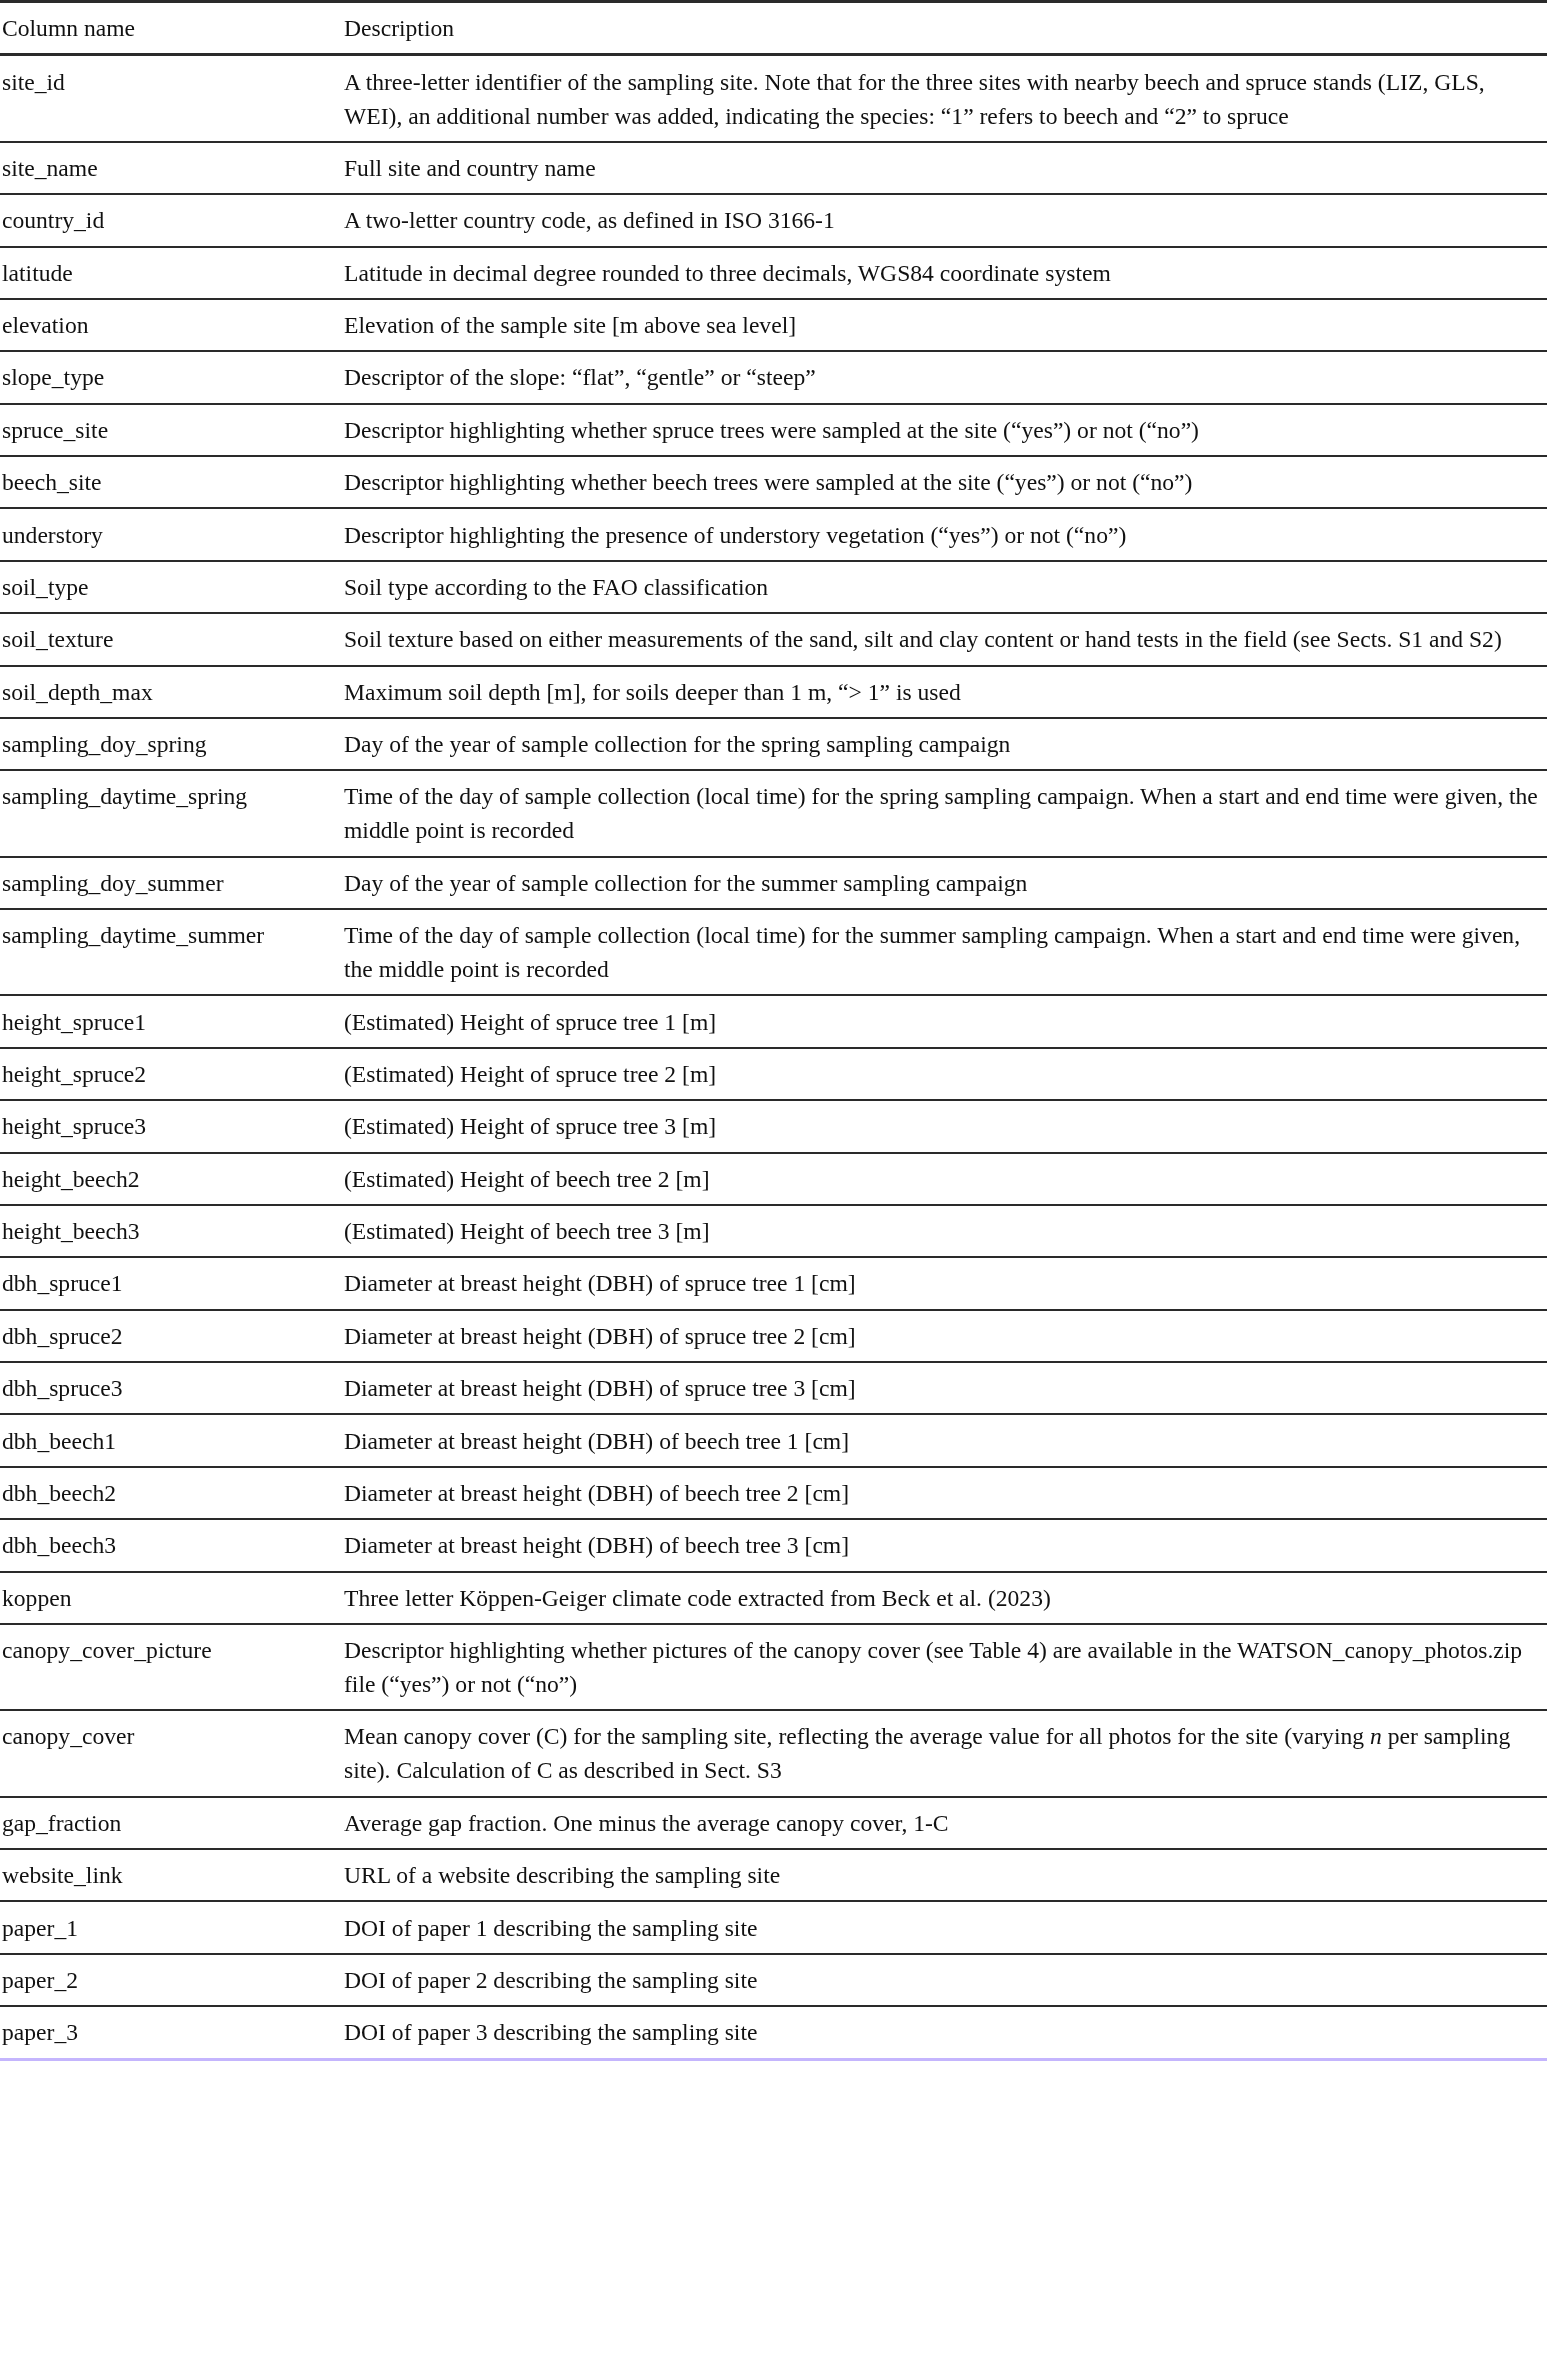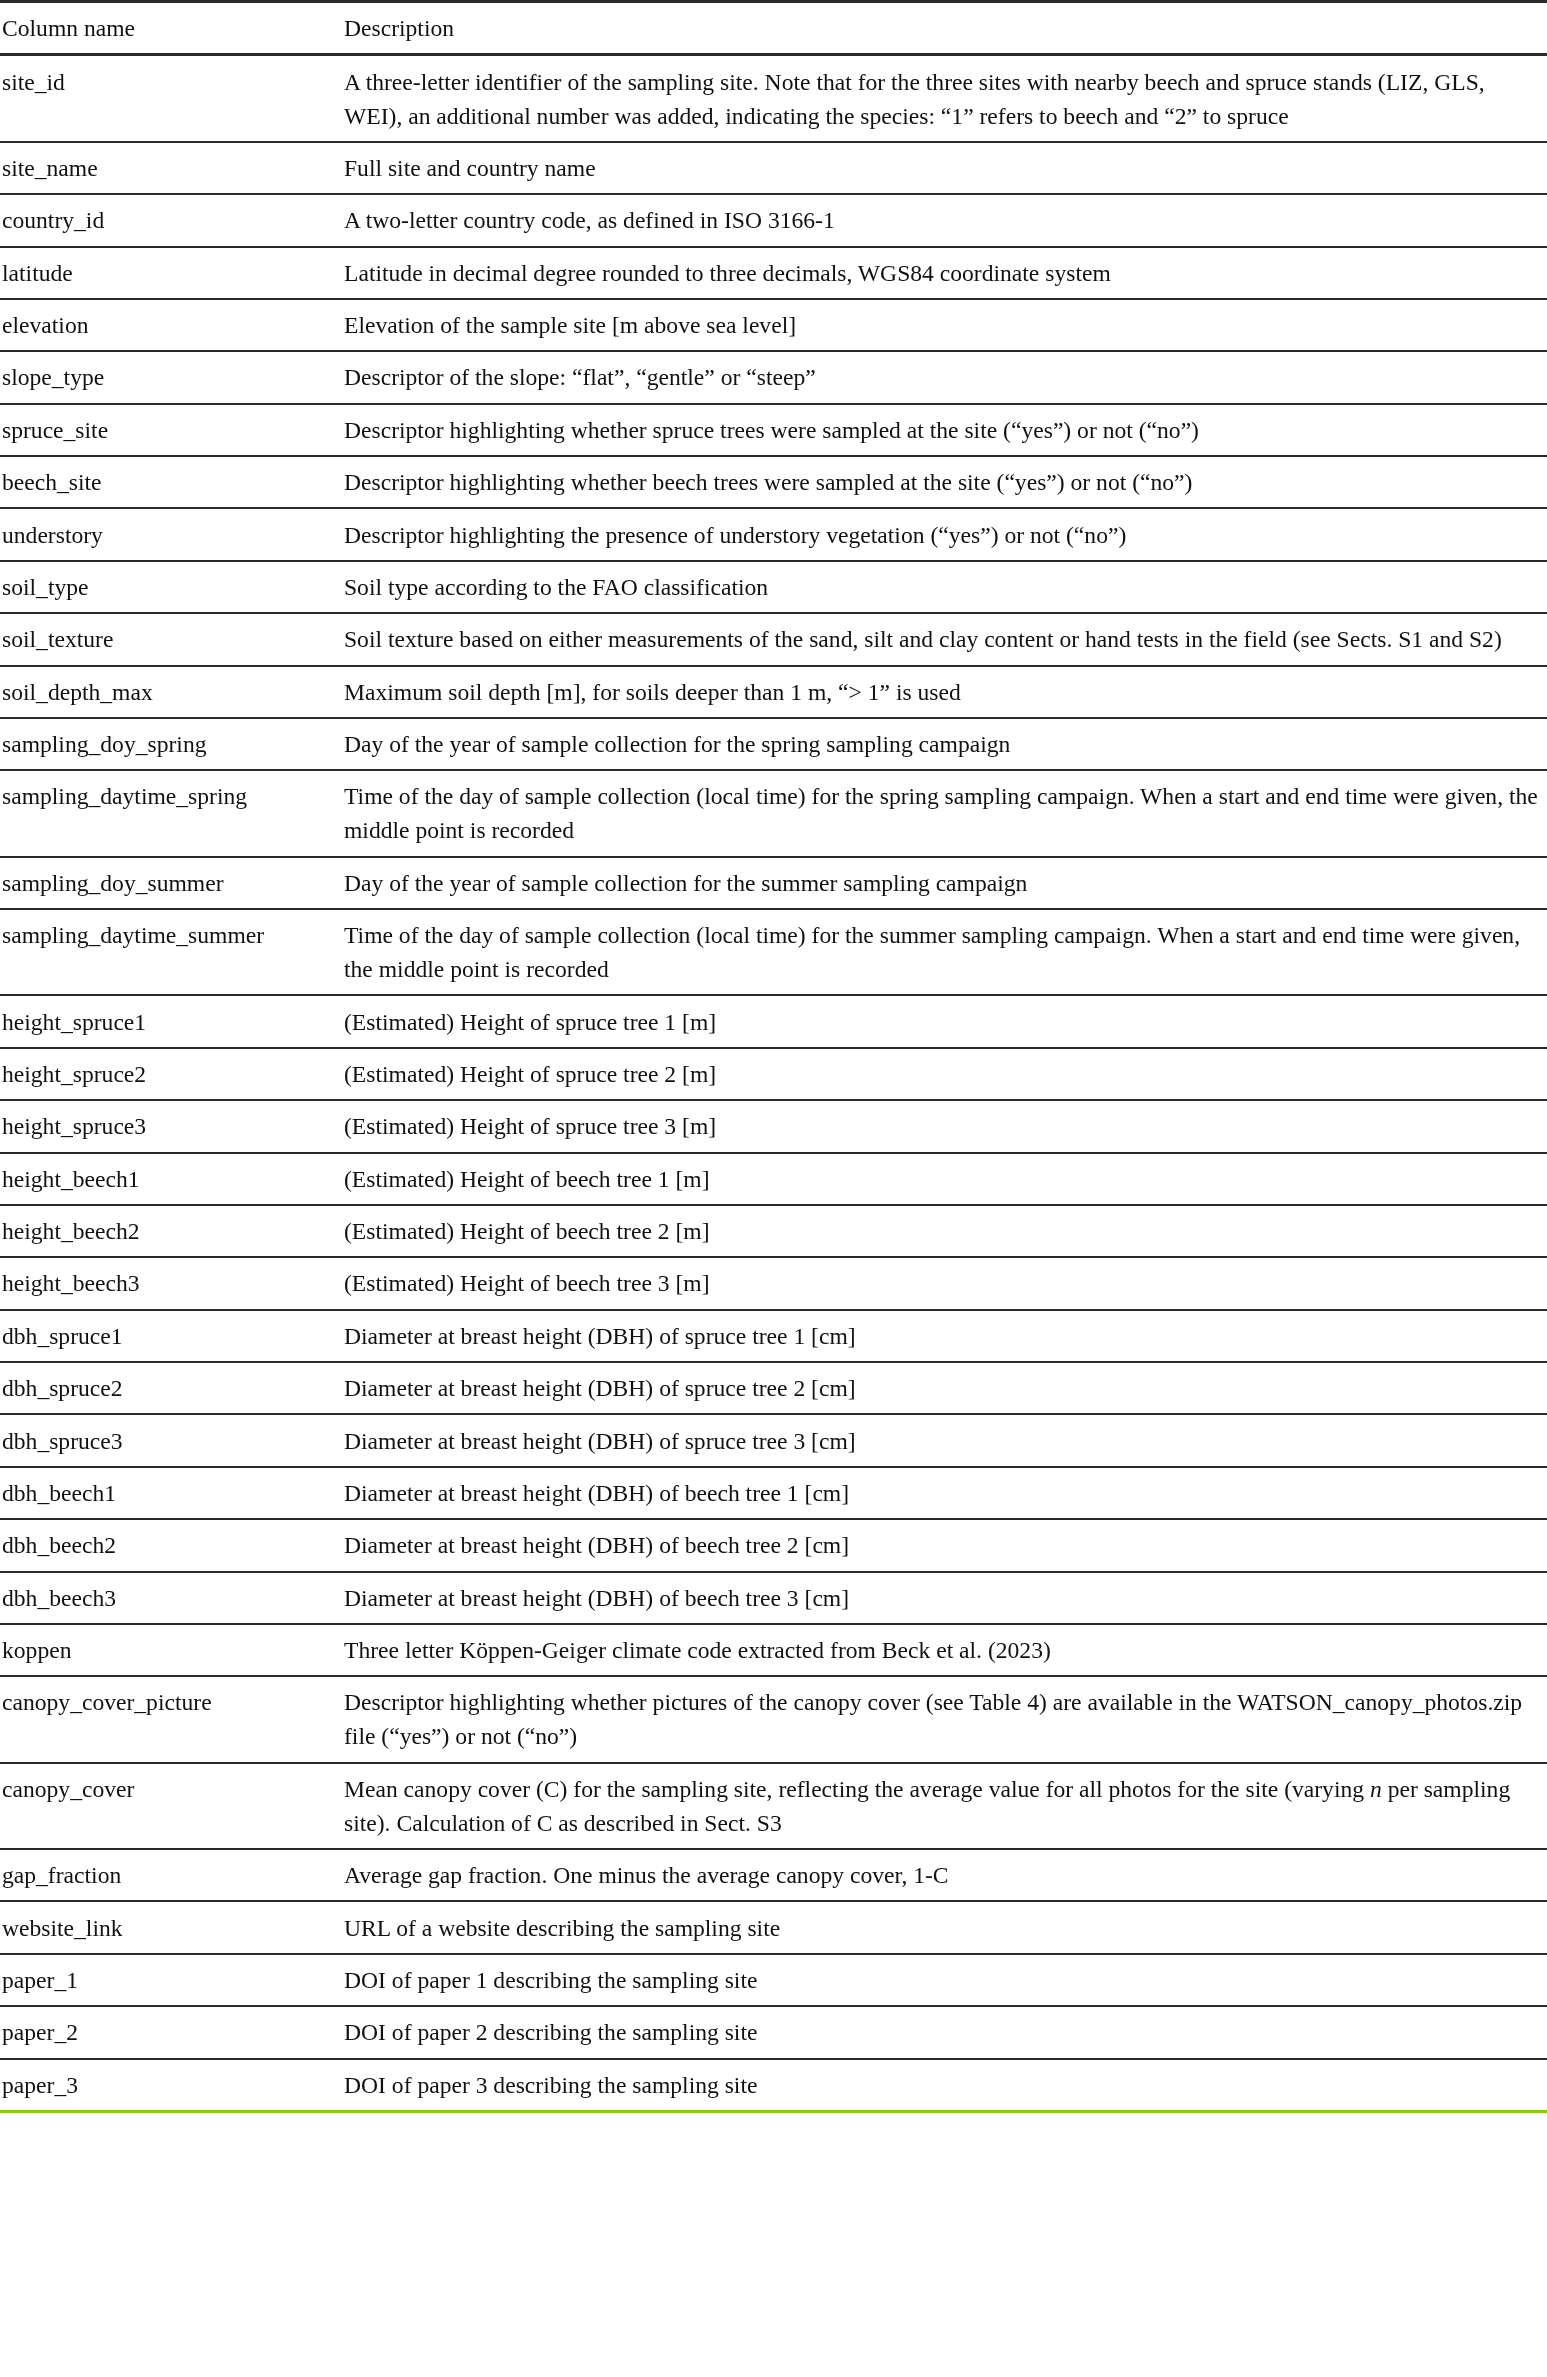--- a/index.html
+++ b/index.html
@@ -20,21 +20,21 @@
       text-align: left;
       vertical-align: top;
       font-size: 23.6px;
       line-height: 34px;
       font-weight: normal;
       padding: 8.2px 7.5px 8.2px 0;
       border-bottom: 2.2px solid #2a2a2a;
     }
     th:first-child, td:first-child { padding-left: 2px; }
     thead th { border-bottom: 3px solid #2a2a2a; }
-    tr:last-child td { border-bottom: 3px solid #84cc16; }
+    tr:last-child td { border-bottom: 3px solid #c4b5fd; }
     em { font-style: italic; }
   </style>
 </head>
 <body>
 
 <table class="doc">
   <colgroup>
       <col class="c1">
       <col class="c2">
     </colgroup>
@@ -115,24 +115,20 @@
       </tr>
       <tr>
         <td>height_spruce2</td>
         <td>(Estimated) Height of spruce tree 2 [m]</td>
       </tr>
       <tr>
         <td>height_spruce3</td>
         <td>(Estimated) Height of spruce tree 3 [m]</td>
       </tr>
       <tr>
-        <td>height_beech1</td>
-        <td>(Estimated) Height of beech tree 1 [m]</td>
-      </tr>
-      <tr>
         <td>height_beech2</td>
         <td>(Estimated) Height of beech tree 2 [m]</td>
       </tr>
       <tr>
         <td>height_beech3</td>
         <td>(Estimated) Height of beech tree 3 [m]</td>
       </tr>
       <tr>
         <td>dbh_spruce1</td>
         <td>Diameter at breast height (DBH) of spruce tree 1 [cm]</td>

